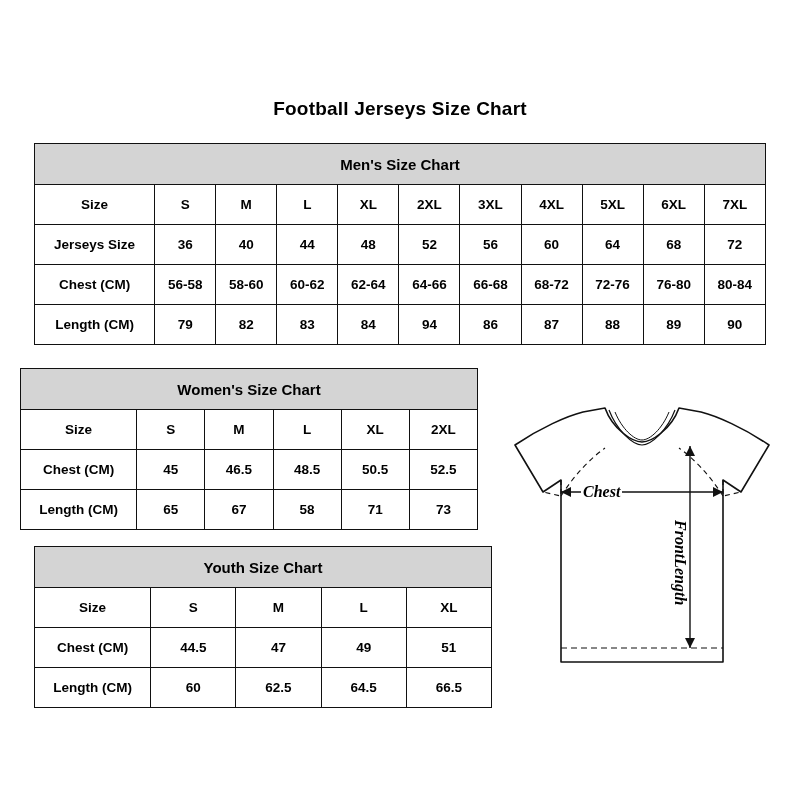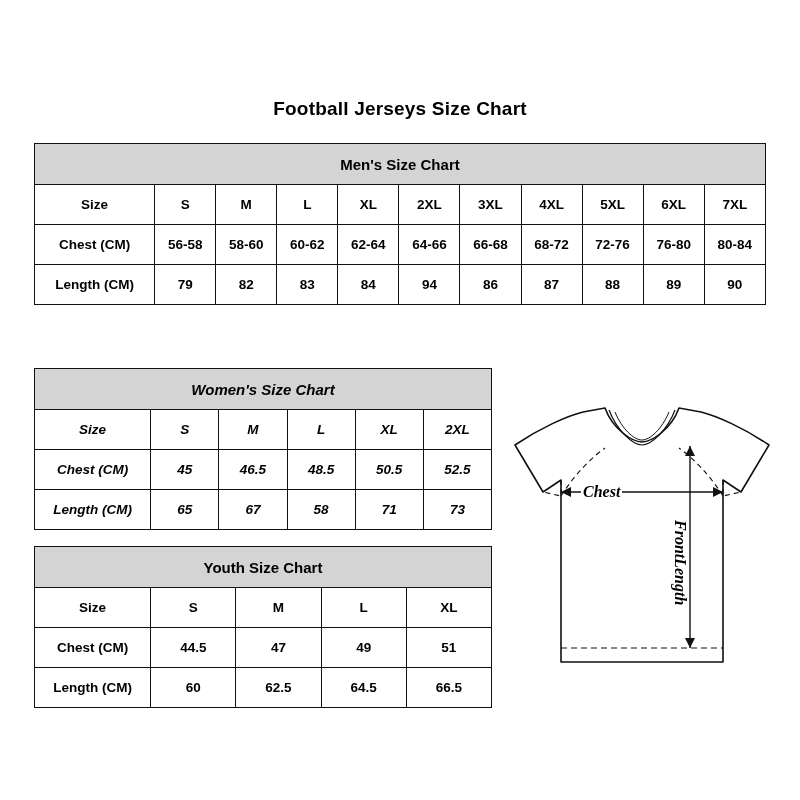--- a/index.html
+++ b/index.html
@@ -63,23 +63,22 @@
     left: 34px;
     top: 143px;
   }
   #mens-table { width: 732px; padding-left: 43px; }
   #mens-table col.c-label { width: 120px; }
   #mens-table col.c-data  { width: 61px; }
 
   
   #womens-wrap {
     position: absolute;
-    left: 34px;
+    left: 20px;
     top: 368px;
-    font-style: italic;
   }
   #womens-table { width: 458px; }
   #womens-table col.c-label { width: 116px; }
   #womens-table col.c-data  { width: 68px; }
 
   
   #youth-wrap {
     position: absolute;
     left: 34px;
     top: 546px;
@@ -155,20 +154,33 @@
           <td>S</td>
           <td>M</td>
           <td>L</td>
           <td>XL</td>
           <td>2XL</td>
           <td>3XL</td>
           <td>4XL</td>
           <td>5XL</td>
           <td>6XL</td>
           <td>7XL</td>
+        </tr>
+        <tr>
+          <td class="label-cell">Jerseys Size</td>
+          <td>36</td>
+          <td>40</td>
+          <td>44</td>
+          <td>48</td>
+          <td>52</td>
+          <td>56</td>
+          <td>60</td>
+          <td>64</td>
+          <td>68</td>
+          <td>72</td>
         </tr>
         <tr>
           <td class="label-cell">Chest (CM)</td>
           <td>56-58</td>
           <td>58-60</td>
           <td>60-62</td>
           <td>62-64</td>
           <td>64-66</td>
           <td>66-68</td>
           <td>68-72</td>

